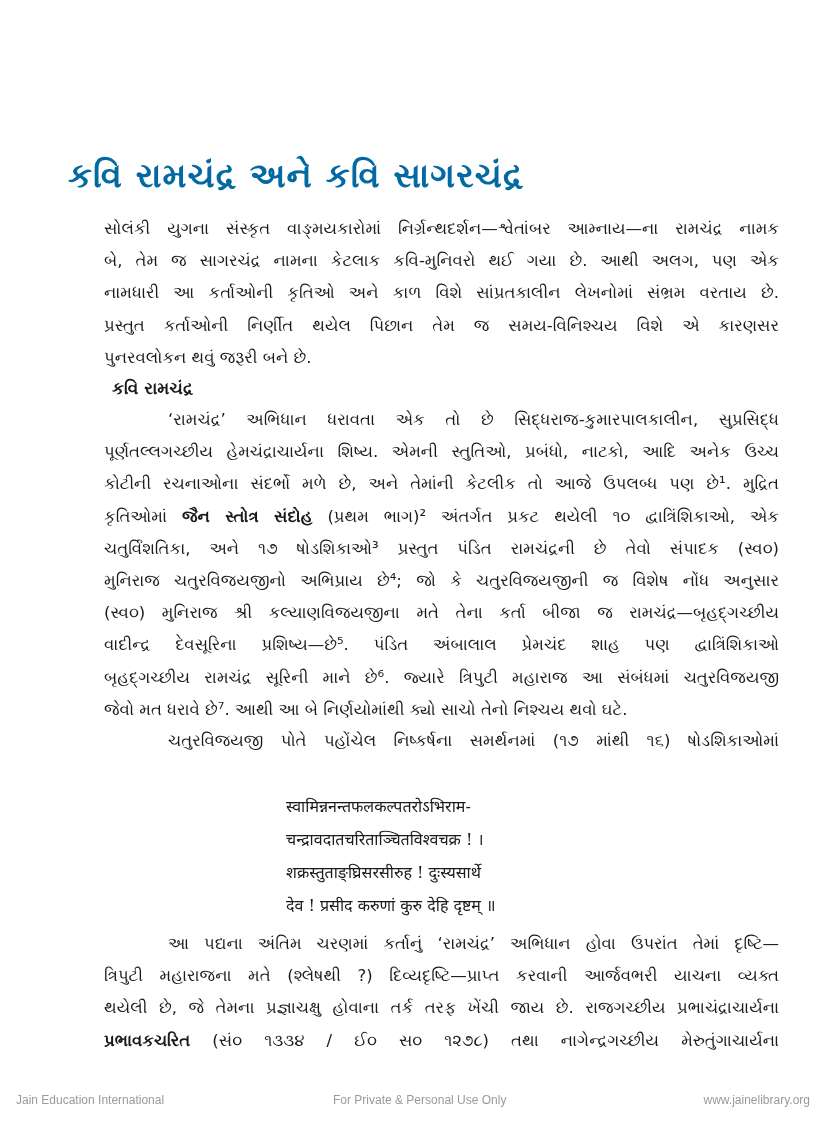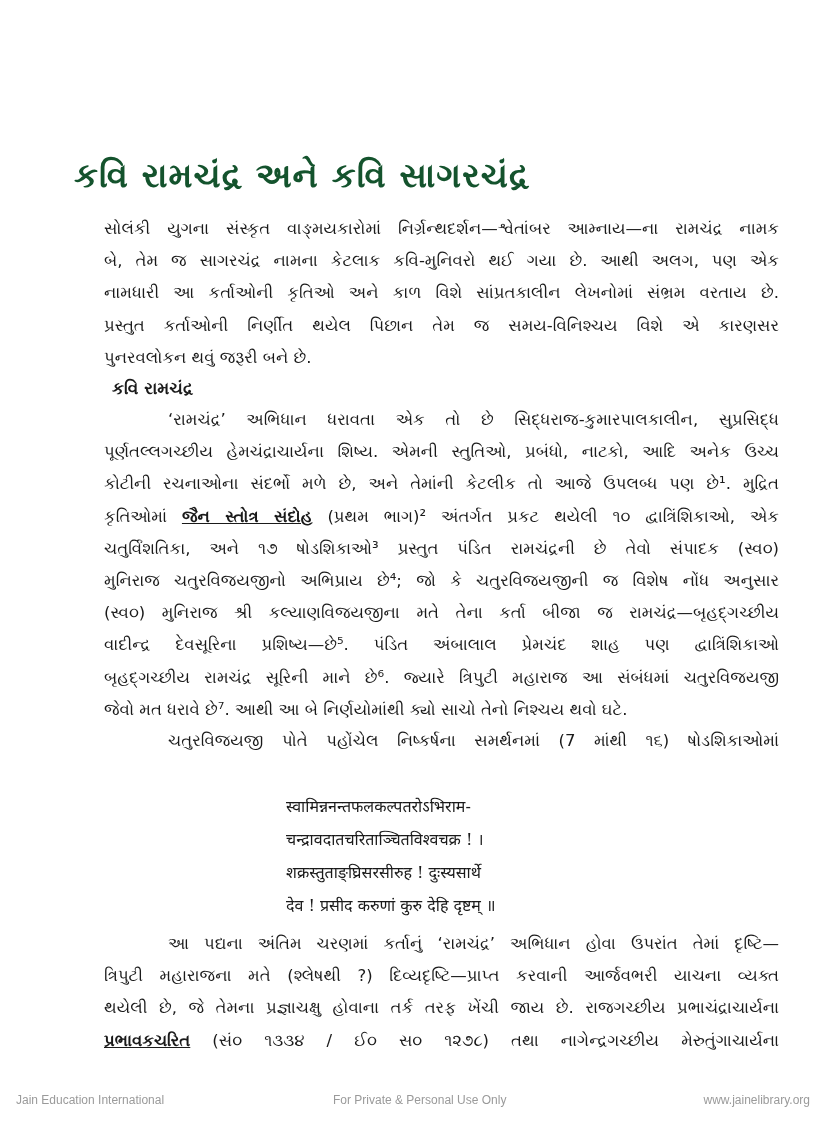--- a/index.html
+++ b/index.html
@@ -1,42 +1,42 @@
 <!DOCTYPE html>
 <html><head>
 <meta charset="utf-8">
 <style>
   html, body { margin: 0; padding: 0; }
   body {
     width: 828px; height: 1122px; background: #ffffff; position: relative; overflow: hidden;
     font-family: "DejaVu Sans", sans-serif; color: #1a1a1a;
   }
   .page-title {
-    position: absolute; left: 74px; top: 128px; width: 520px;
+    position: absolute; left: 68px; top: 128px; width: 520px;
     font-size: 34px; font-weight: bold; letter-spacing: 1px; line-height: 48px;
-    color: #14532d;
+    color: #0369a1;
   }
   .para {
     position: absolute; left: 104px; width: 675px;
     font-size: 16.5px; line-height: 32.2px; text-align: justify; text-align-last: left;
     margin: 0;
   }
   .para .line { display: block; text-align: justify; text-align-last: justify; white-space: nowrap; overflow: hidden; }
   .para .line.last { text-align-last: left; }
   .para .line.indent { padding-left: 64px; }
   .section-heading {
     position: absolute; left: 112px; top: 373px;
     font-size: 17px; font-weight: bold; line-height: 30px;
   }
   .verse {
     position: absolute; left: 286px; top: 790px; width: 320px;
     font-family: "DejaVu Serif", serif; font-size: 16px; line-height: 33px;
   }
   .verse .vline { display: block; white-space: nowrap; }
-  .bold { font-weight: bold; text-decoration: underline; }
+  .bold { font-weight: bold; }
   .footer {
     position: absolute; top: 1093px; left: 0; width: 828px; height: 18px;
     font-family: "Liberation Sans", sans-serif; font-size: 12px; color: #9a9a9a;
   }
   .footer span { position: absolute; top: 0; }
   .footer .f-left { left: 16px; }
   .footer .f-center { left: 333px; }
   .footer .f-right { right: 18px; }
 </style>
 </head>
@@ -61,21 +61,21 @@
   <span class="line">કૃતિઓમાં <span class="bold">જૈન સ્તોત્ર સંદોહ</span> (પ્રથમ ભાગ)² અંતર્ગત પ્રકટ થયેલી ૧૦ દ્વાત્રિંશિકાઓ, એક</span>
   <span class="line">ચતુર્વિંશતિકા, અને ૧૭ ષોડશિકાઓ³ પ્રસ્તુત પંડિત રામચંદ્રની છે તેવો સંપાદક (સ્વ૦)</span>
   <span class="line">મુનિરાજ ચતુરવિજયજીનો અભિપ્રાય છે⁴; જો કે ચતુરવિજયજીની જ વિશેષ નોંધ અનુસાર</span>
   <span class="line">(સ્વ૦) મુનિરાજ શ્રી કલ્યાણવિજયજીના મતે તેના કર્તા બીજા જ રામચંદ્ર—બૃહદ્ગચ્છીય</span>
   <span class="line">વાદીન્દ્ર દેવસૂરિના પ્રશિષ્ય—છે⁵. પંડિત અંબાલાલ પ્રેમચંદ શાહ પણ દ્વાત્રિંશિકાઓ</span>
   <span class="line">બૃહદ્ગચ્છીય રામચંદ્ર સૂરિની માને છે⁶. જ્યારે ત્રિપુટી મહારાજ આ સંબંધમાં ચતુરવિજયજી</span>
   <span class="line last">જેવો મત ધરાવે છે⁷. આથી આ બે નિર્ણયોમાંથી ક્યો સાચો તેનો નિશ્ચય થવો ઘટે.</span>
 </div>
 
 <div class="para" style="top:725px;">
-  <span class="line indent">ચતુરવિજયજી પોતે પહોંચેલ નિષ્કર્ષના સમર્થનમાં (7 માંથી ૧૬) ષોડશિકાઓમાં</span>
+  <span class="line indent">ચતુરવિજયજી પોતે પહોંચેલ નિષ્કર્ષના સમર્થનમાં (૧૭ માંથી ૧૬) ષોડશિકાઓમાં</span>
 </div>
 
 <div class="verse">
   <span class="vline">स्वामिन्ननन्तफलकल्पतरोऽभिराम-</span>
   <span class="vline">चन्द्रावदातचरिताञ्चितविश्वचक्र ! ।</span>
   <span class="vline">शक्रस्तुताङ्घ्रिसरसीरुह ! दुःस्यसार्थे</span>
   <span class="vline">देव ! प्रसीद करुणां कुरु देहि दृष्टम् ॥</span>
 </div>
 
 <div class="para" style="top:928px;">

